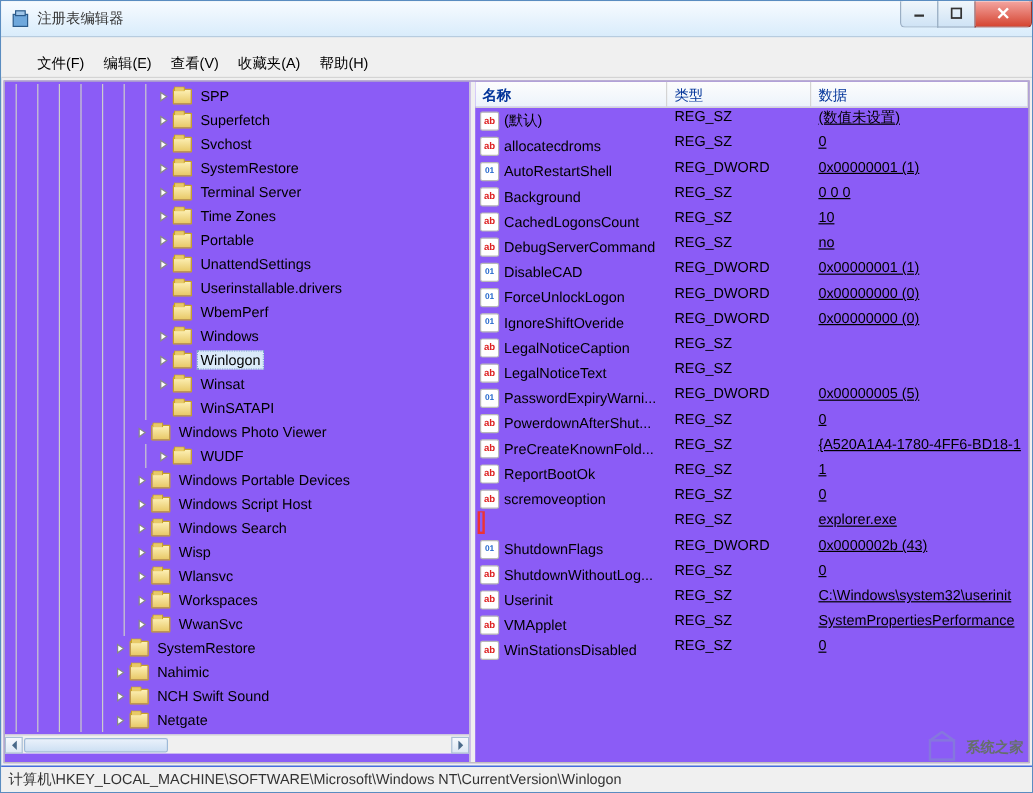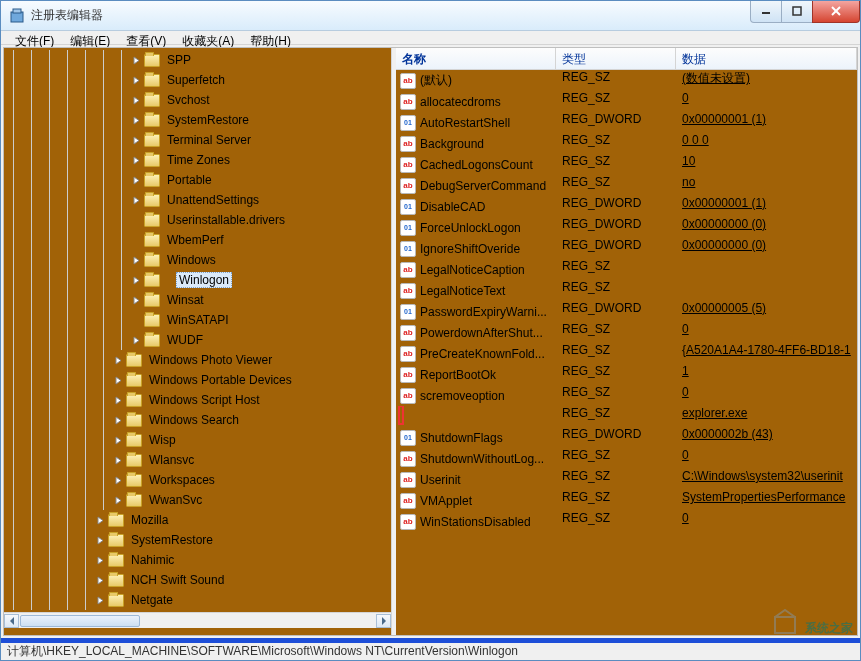--- a/index.html
+++ b/index.html
@@ -6,54 +6,54 @@
     body { width: 861px; height: 661px; background: #fff; overflow: hidden; }
     .window { width: 861px; height: 661px; border: 1px solid #5a8cc0; display: flex; flex-direction: column; background: #f0f0f0; }
     .titlebar { height: 30px; background: linear-gradient(#f7fbff, #d9ecfb); display: flex; align-items: center; padding: 0 0 0 8px; border-bottom: 1px solid #b7ccdf; position: relative; }
     .titlebar-icon { width: 16px; height: 16px; margin-right: 6px; }
     .titlebar-title { flex: 1; color: #333; }
     .window-controls { display: flex; height: 22px; margin-top: -8px; }
     .wc-btn { width: 32px; height: 22px; border: 1px solid #9aaec4; border-top: none; display: flex; align-items: center; justify-content: center; background: linear-gradient(#f0f6fb, #cfe3f5); margin-left: -1px; cursor: default; }
     .wc-btn.min { border-bottom-left-radius: 4px; }
     .wc-btn.close { width: 48px; background: linear-gradient(#f4a5a0, #d54531); border-bottom-right-radius: 4px; border-color: #a03428; color: #fff; }
     .wc-btn svg { display: block; }
-    .menubar { height: 14px; background: #f0f0f0; display: flex; align-items: flex-start; padding: 0 6px; border-bottom: 1px solid #d4d4d4; }
+    .menubar { height: 34px; background: #f0f0f0; display: flex; align-items: flex-end; padding: 0 22px; border-bottom: 1px solid #d4d4d4; }
     .menuitem { padding: 2px 8px; color: #000; }
-    .content { flex: 1; display: flex; background: #a16207; border: 1px solid #bfbfbf; margin: 2px; overflow: hidden; }
+    .content { flex: 1; display: flex; background: #8b5cf6; border: 1px solid #bfbfbf; margin: 2px; overflow: hidden; }
     .tree-pane { width: 388px; overflow: auto; border-right: 1px solid #d4d4d4; position: relative; }
     .splitter { width: 4px; background: #f0f0f0; cursor: col-resize; }
     .list-pane { flex: 1; overflow: auto; display: flex; flex-direction: column; }
-    .statusbar { height: 22px; background: #f0f0f0; border-top: 5px solid #1d4ed8; display: flex; align-items: center; padding: 0 6px; color: #333; }
+    .statusbar { height: 22px; background: #f0f0f0; border-top: 1px solid #1d4ed8; display: flex; align-items: center; padding: 0 6px; color: #333; }
     
     .tree { padding: 2px 0 2px 0; }
     .tree-row { display: flex; align-items: center; height: 20px; white-space: nowrap; }
     .indent { display: inline-block; width: 18px; height: 20px; flex-shrink:0; background-image: linear-gradient(#ccc,#ccc); background-size: 1px 100%; background-repeat: no-repeat; background-position: 9px 0; }
     .expander { width: 12px; height: 12px; flex-shrink:0; display: inline-flex; align-items: center; justify-content: center; margin-right: 2px; }
     .expander svg { display:block; }
     .folder-icon { width: 16px; height: 13px; flex-shrink:0; margin-right: 4px; background: linear-gradient(#fdf0b5, #e8c968); border: 1px solid #c9a227; border-radius: 1px; position: relative; }
     .folder-icon::before { content:""; position:absolute; top:-3px; left:0; width:7px; height:3px; background:#e8c968; border:1px solid #c9a227; border-bottom:none; border-radius:1px 1px 0 0; }
     .tree-label { padding: 1px 3px; }
-    .tree-label.selected { background: #dbeaf9; border: 1px dotted #7da2ce; padding: 0 2px; margin-left: 12px; }
+    .tree-label.selected { background: #dbeaf9; border: 1px dotted #7da2ce; padding: 0 2px; }
     
     .list-header { display: flex; height: 22px; background: linear-gradient(#fdfdfd,#ecf3fb); border-bottom: 1px solid #d4d4d4; }
     .lh-col { padding: 3px 6px; border-right: 1px solid #d4d4d4; color: #003399; }
     .col-name { width: 160px; font-weight: bold; }
     .col-type { width: 120px; }
     .col-data { flex: 1; }
     .list-body { flex: 1; overflow: auto; }
     .list-row { display: flex; height: 21px; white-space: nowrap; }
     .lr-name { width: 160px; display: flex; align-items: center; padding-left: 4px; overflow: hidden; text-overflow: ellipsis; }
     .lr-type { width: 120px; padding-left: 6px; }
     .lr-data { flex: 1; padding-left: 6px; overflow: hidden; text-overflow: ellipsis; text-decoration: underline; }
     .val-icon { width: 16px; height: 16px; flex-shrink:0; margin-right: 4px; border: 1px solid #b8b8b8; border-radius: 2px; display: inline-flex; align-items: center; justify-content: center; font-size: 8px; font-weight: bold; background: #fff; }
     .val-icon.str { color: #d22; } .val-icon.str::after{content:"ab";}
     .val-icon.bin { color: #2266cc; } .val-icon.bin::after{content:"01";font-size:7px;}
     .list-row.highlighted .lr-name { position: relative; }
     .hl-box { position:absolute; left:2px; top:-1px; border: 2px solid #e33; padding: 1px; height:20px; display:flex; align-items:center; }
-    .watermark { position: absolute; right: 8px; bottom: 24px; color: #0f766e; font-size: 18px; font-weight: bold; opacity: 0.6; pointer-events:none; display:flex; align-items:flex-end; gap:6px;}
+    .watermark { position: absolute; right: 8px; bottom: 24px; color: #4d7c0f; font-size: 18px; font-weight: bold; opacity: 0.6; pointer-events:none; display:flex; align-items:center; gap:6px;}
     .watermark svg{opacity:.7}
     
     .hscroll { height:16px; background:#f0f0f0; border-top:1px solid #d4d4d4; position:relative;}
     .hscroll-thumb{position:absolute; left:16px; top:2px; height:12px; width:120px; background:linear-gradient(#eaf1fb,#cde0f3); border:1px solid #9db9d8; border-radius:2px;}
     .hscroll-btn{position:absolute; top:1px; width:15px; height:14px; background:linear-gradient(#f6f9fd,#dde8f4); border:1px solid #a8bed6; display:flex;align-items:center;justify-content:center;}
     .hscroll-btn.l{left:0;} .hscroll-btn.r{right:0;}
   </style>
 </head>
 <body>
 
@@ -309,20 +309,35 @@
             <span class="folder-icon"></span>
             <span class="tree-label">WinSATAPI</span>
           </div>
           <div class="tree-row">
             <span class="indent"></span>
             <span class="indent"></span>
             <span class="indent"></span>
             <span class="indent"></span>
             <span class="indent"></span>
             <span class="indent"></span>
+            <span class="expander">
+              <svg width="9" height="9">
+                <polygon points="2,1 7,4.5 2,8" fill="#fff" stroke="#888"></polygon>
+              </svg>
+            </span>
+            <span class="folder-icon"></span>
+            <span class="tree-label">Windows Photo Viewer</span>
+          </div>
+          <div class="tree-row">
+            <span class="indent"></span>
+            <span class="indent"></span>
+            <span class="indent"></span>
+            <span class="indent"></span>
+            <span class="indent"></span>
+            <span class="indent"></span>
             <span class="indent"></span>
             <span class="expander">
               <svg width="9" height="9">
                 <polygon points="2,1 7,4.5 2,8" fill="#fff" stroke="#888"></polygon>
               </svg>
             </span>
             <span class="folder-icon"></span>
             <span class="tree-label">WUDF</span>
           </div>
           <div class="tree-row">
@@ -331,35 +346,20 @@
             <span class="indent"></span>
             <span class="indent"></span>
             <span class="indent"></span>
             <span class="indent"></span>
             <span class="expander">
               <svg width="9" height="9">
                 <polygon points="2,1 7,4.5 2,8" fill="#fff" stroke="#888"></polygon>
               </svg>
             </span>
             <span class="folder-icon"></span>
-            <span class="tree-label">Windows Photo Viewer</span>
-          </div>
-          <div class="tree-row">
-            <span class="indent"></span>
-            <span class="indent"></span>
-            <span class="indent"></span>
-            <span class="indent"></span>
-            <span class="indent"></span>
-            <span class="indent"></span>
-            <span class="expander">
-              <svg width="9" height="9">
-                <polygon points="2,1 7,4.5 2,8" fill="#fff" stroke="#888"></polygon>
-              </svg>
-            </span>
-            <span class="folder-icon"></span>
             <span class="tree-label">Windows Portable Devices</span>
           </div>
           <div class="tree-row">
             <span class="indent"></span>
             <span class="indent"></span>
             <span class="indent"></span>
             <span class="indent"></span>
             <span class="indent"></span>
             <span class="indent"></span>
             <span class="expander">
@@ -437,34 +437,20 @@
             <span class="indent"></span>
             <span class="indent"></span>
             <span class="indent"></span>
             <span class="expander">
               <svg width="9" height="9">
                 <polygon points="2,1 7,4.5 2,8" fill="#fff" stroke="#888"></polygon>
               </svg>
             </span>
             <span class="folder-icon"></span>
             <span class="tree-label">WwanSvc</span>
-          </div>
-          <div class="tree-row">
-            <span class="indent"></span>
-            <span class="indent"></span>
-            <span class="indent"></span>
-            <span class="indent"></span>
-            <span class="indent"></span>
-            <span class="expander">
-              <svg width="9" height="9">
-                <polygon points="2,1 7,4.5 2,8" fill="#fff" stroke="#888"></polygon>
-              </svg>
-            </span>
-            <span class="folder-icon"></span>
-            <span class="tree-label">Mozilla</span>
           </div>
           <div class="tree-row">
             <span class="indent"></span>
             <span class="indent"></span>
             <span class="indent"></span>
             <span class="indent"></span>
             <span class="indent"></span>
             <span class="expander">
               <svg width="9" height="9">
                 <polygon points="2,1 7,4.5 2,8" fill="#fff" stroke="#888"></polygon>

